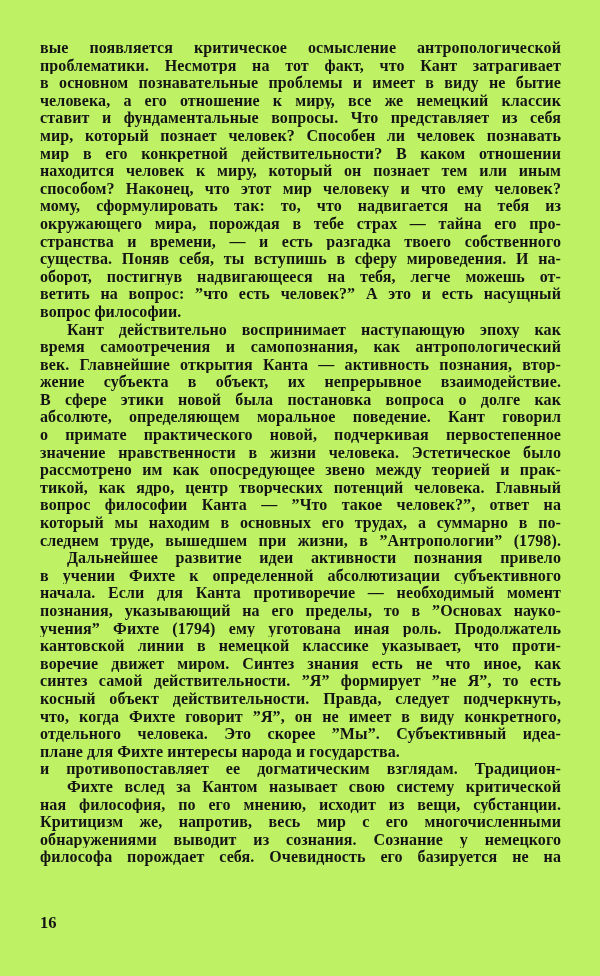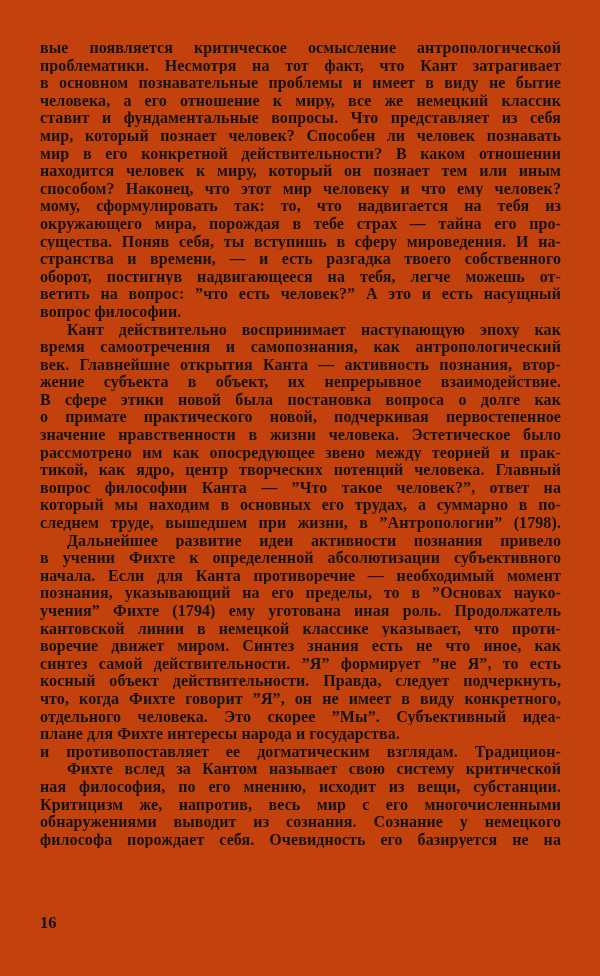--- a/index.html
+++ b/index.html
@@ -4,21 +4,21 @@
 <style>
   html, body {
     margin: 0;
     padding: 0;
     background: #ffffff;
   }
   .page {
     position: relative;
     width: 600px;
     height: 976px;
-    background: #c2410c;
+    background: #bef264;
     font-family: "Liberation Serif", serif;
     color: #141414;
     overflow: hidden;
   }
   .text-block {
     position: absolute;
     left: 40px;
     top: 39px;
     width: 521px;
     font-size: 16px;
@@ -66,32 +66,33 @@
         <div class="line">человека, а его отношение к миру, все же немецкий классик</div>
         <div class="line">ставит и фундаментальные вопросы. Что представляет из себя</div>
         <div class="line">мир, который познает человек? Способен ли человек познавать</div>
         <div class="line">мир в его конкретной действительности? В каком отношении</div>
         <div class="line">находится человек к миру, который он познает тем или иным</div>
         <div class="line">способом? Наконец, что этот мир человеку и что ему человек?</div>
       </div>
       <div class="paragraph">
         <div class="line">мому, сформулировать так: то, что надвигается на тебя из</div>
         <div class="line">окружающего мира, порождая в тебе страх — тайна его про-</div>
+        <div class="line">странства и времени, — и есть разгадка твоего собственного</div>
         <div class="line">существа. Поняв себя, ты вступишь в сферу мироведения. И на-</div>
-        <div class="line">странства и времени, — и есть разгадка твоего собственного</div>
         <div class="line">оборот, постигнув надвигающееся на тебя, легче можешь от-</div>
         <div class="line">ветить на вопрос: ”что есть человек?” А это и есть насущный</div>
         <div class="line last-left">вопрос философии.</div>
       </div>
       <div class="paragraph">
         <div class="line indent">Кант действительно воспринимает наступающую эпоху как</div>
         <div class="line">время самоотречения и самопознания, как антропологический</div>
         <div class="line">век. Главнейшие открытия Канта — активность познания, втор-</div>
         <div class="line">жение субъекта в объект, их непрерывное взаимодействие.</div>
         <div class="line">В сфере этики новой была постановка вопроса о долге как</div>
+        <div class="line">абсолюте, определяющем моральное поведение. Кант говорил</div>
         <div class="line">о примате практического новой, подчеркивая первостепенное</div>
         <div class="line">значение нравственности в жизни человека. Эстетическое было</div>
         <div class="line">рассмотрено им как опосредующее звено между теорией и прак-</div>
         <div class="line">тикой, как ядро, центр творческих потенций человека. Главный</div>
         <div class="line">вопрос философии Канта — ”Что такое человек?”, ответ на</div>
         <div class="line">который мы находим в основных его трудах, а суммарно в по-</div>
         <div class="line">следнем труде, вышедшем при жизни, в ”Антропологии” (1798).</div>
       </div>
       <div class="paragraph">
         <div class="line indent">Дальнейшее развитие идеи активности познания привело</div>

